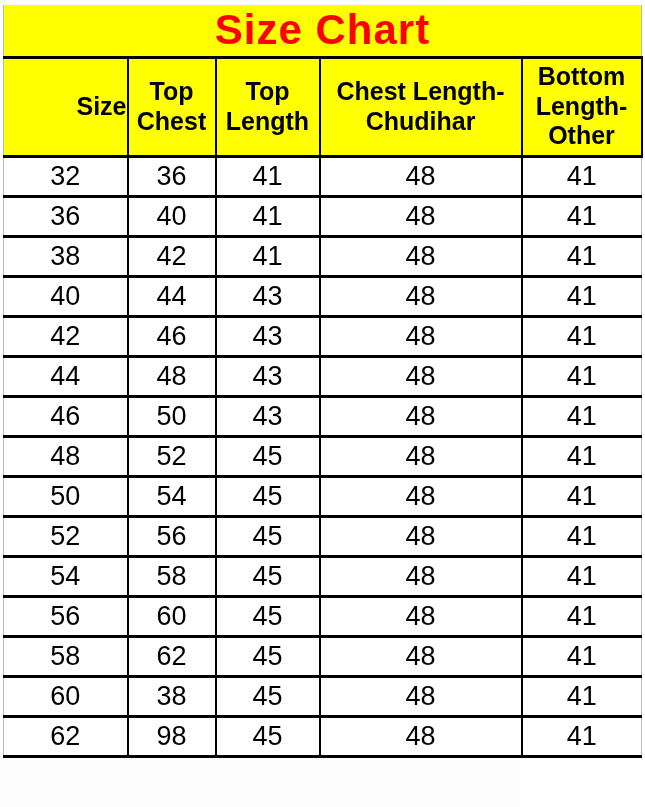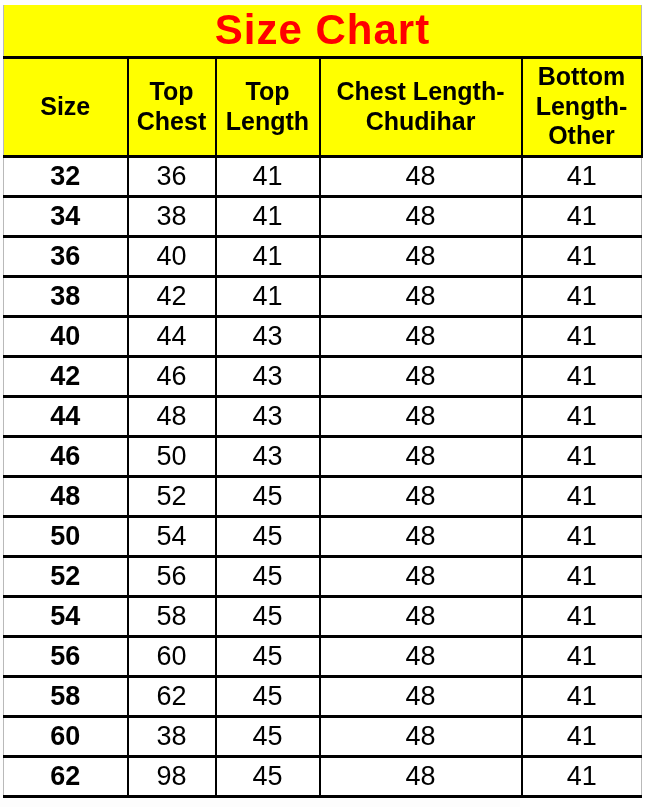--- a/index.html
+++ b/index.html
@@ -53,37 +53,37 @@
     text-align: center;
     vertical-align: middle;
     height: 99px;
     border: 2px solid var(--border-color);
     border-top: none;
     border-bottom: 3px solid var(--border-color);
     white-space: pre-line;
     line-height: 1.18;
     padding: 0;
   }
-  thead th:first-child { border-left: 1px solid var(--faint-edge); }
+  thead th:first-child { border-left: 1px solid var(--faint-edge); text-align: right; }
   thead th:last-child  { border-right: 2px solid var(--border-color); }
   
   tbody td {
     background: var(--row-bg);
     color: var(--text-color);
     font-size: 27px;
     text-align: center;
     vertical-align: middle;
     height: 40px;
     border: 2px solid var(--border-color);
     border-top: 3px solid var(--border-color);
     border-bottom: 3px solid var(--border-color);
     padding: 0;
   }
   tbody td:first-child {
-    font-weight: bold;
+    font-weight: normal;
     border-left: 1px solid var(--faint-edge);
   }
   tbody td:last-child { border-right: 1px solid var(--faint-edge); }
   tbody tr:last-child td { border-bottom: 3px solid var(--border-color); }
 </style>
 </head>
 <body>
 
 <div class="page">
   <table class="size-chart">
@@ -113,27 +113,20 @@
     </thead>
     <tbody id="table-body">
         <tr>
           <td>32</td>
           <td>36</td>
           <td>41</td>
           <td>48</td>
           <td>41</td>
         </tr>
         <tr>
-          <td>34</td>
-          <td>38</td>
-          <td>41</td>
-          <td>48</td>
-          <td>41</td>
-        </tr>
-        <tr>
           <td>36</td>
           <td>40</td>
           <td>41</td>
           <td>48</td>
           <td>41</td>
         </tr>
         <tr>
           <td>38</td>
           <td>42</td>
           <td>41</td>

